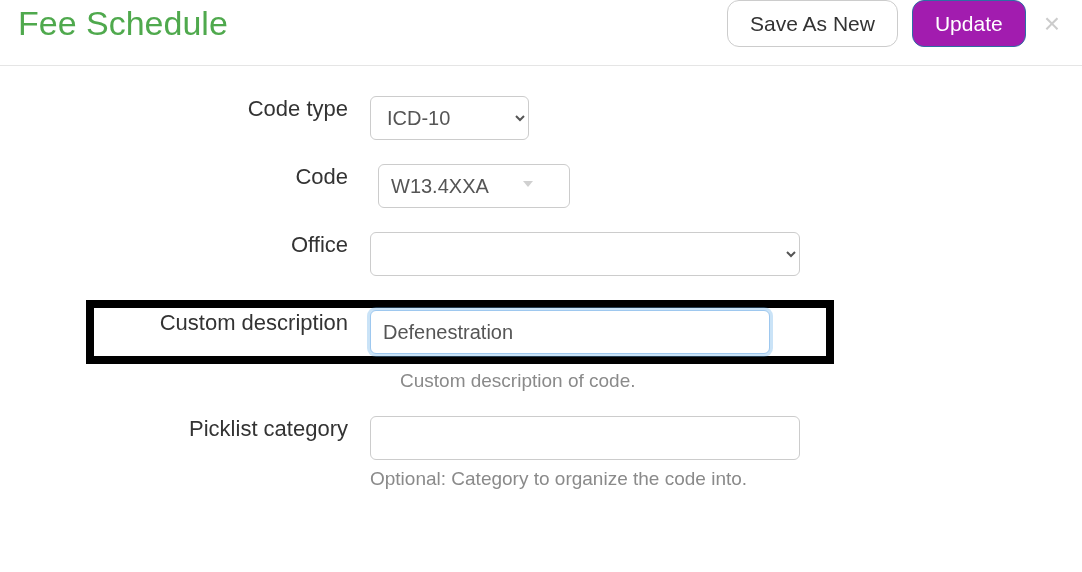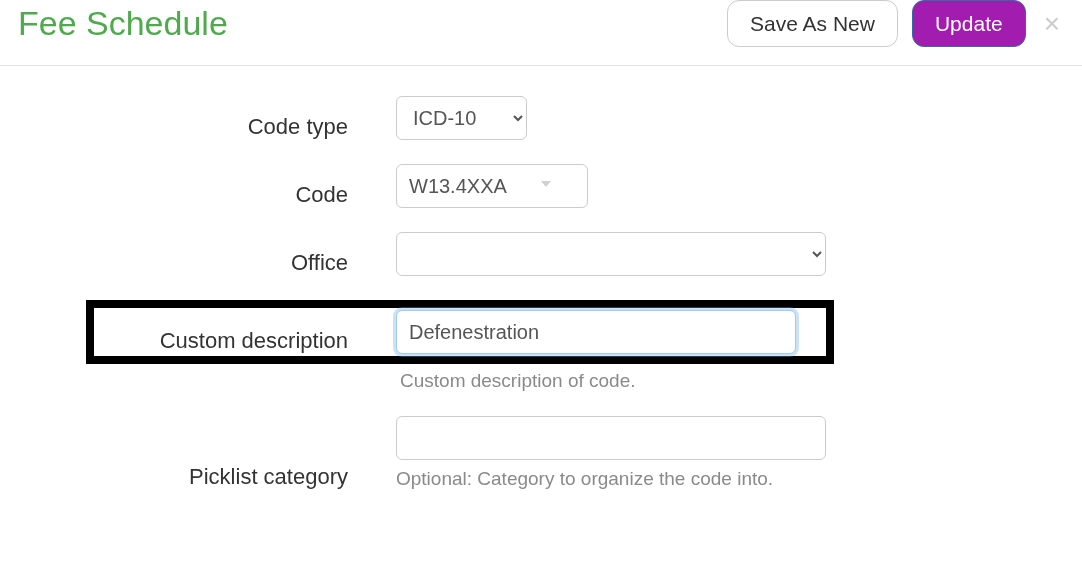--- a/index.html
+++ b/index.html
@@ -53,48 +53,48 @@
     cursor: pointer;
     font-weight: 400;
     line-height: 1;
     padding: 0 4px;
   }
   .form-area {
     padding: 30px 20px 20px 20px;
   }
   .form-row {
     display: flex;
-    align-items: flex-end;
+    align-items: flex-start;
     margin-bottom: 24px;
     position: relative;
-    gap: 26px;
   }
   .label-col {
     width: 350px;
     text-align: right;
     padding-right: 22px;
     font-size: 22px;
     color: #333;
   }
   .input-col {
     flex: 0 0 auto;
   }
   select, input[type="text"] {
     font-size: 20px;
     padding: 8px 12px;
     border: 1px solid #ccc;
     border-radius: 6px;
     color: #555;
     background: #fff;
     height: 44px;
   }
-  .sel-codetype { width: 131px; border-radius: 6px; }
+  .sel-codetype { width: 159px; border-radius: 6px; }
   .code-wrap {
     position: relative;
     width: 168px;
+    margin-left: 8px;
   }
   .inp-code {
     width: 192px;
     background: #eee;
     color: #888;
     padding-right: 36px;
   }
   .code-arrow {
     position: absolute;
     right: 10px;

